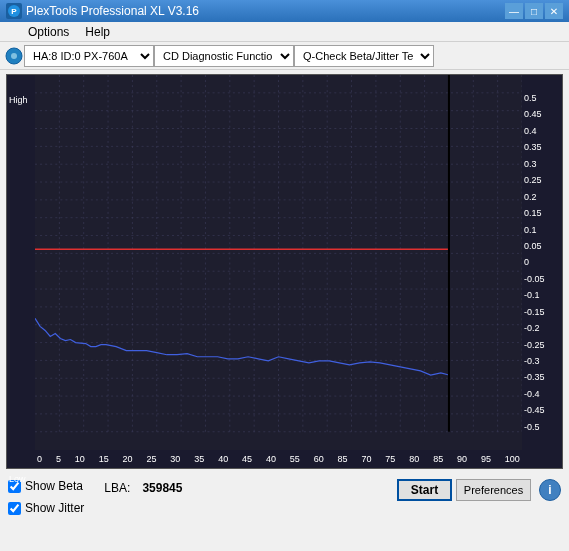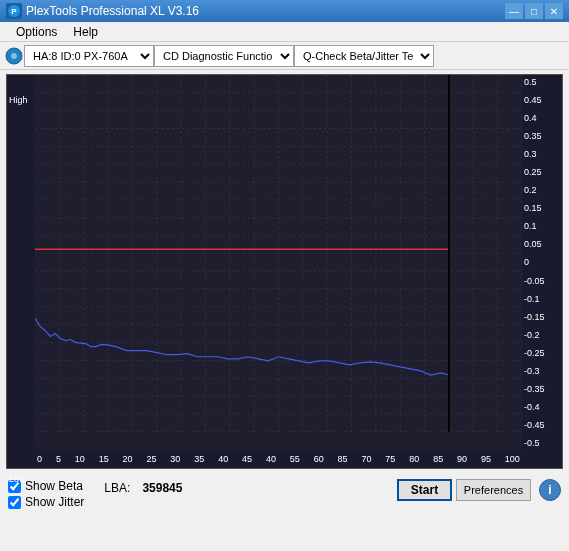--- a/index.html
+++ b/index.html
@@ -53,21 +53,21 @@
       display: flex;
       align-items: center;
       justify-content: center;
     }
 
     .menu-bar {
       background: #f0f0f0;
       height: 20px;
       display: flex;
       align-items: center;
-      padding: 0 8px;
+      padding: 0 20px;
       border-bottom: 1px solid #d0d0d0;
     }
     .menu-item {
       padding: 2px 8px;
       font-size: 12px;
       cursor: pointer;
       color: #000;
     }
 
     .toolbar {
@@ -145,21 +145,21 @@
 
     .chart-y-labels-right {
       position: absolute;
       right: 0;
       top: 0;
       width: 40px;
       height: calc(100% - 18px);
       display: flex;
       flex-direction: column;
       justify-content: space-between;
-      padding: 2px 2px;
+      padding: 18px 2px;
       color: #ffffff;
       font-size: 9px;
       text-align: left;
     }
 
     .chart-x-labels {
       position: absolute;
       bottom: 0;
       left: 28px;
       right: 40px;
@@ -176,21 +176,21 @@
       height: 80px;
       background: #f0f0f0;
       padding: 4px 8px;
       display: flex;
       flex-direction: row;
       align-items: flex-start;
     }
     .checkboxes-col {
       display: flex;
       flex-direction: column;
-      gap: 2px;
+      gap: 8px;
       margin-top: 4px;
     }
     .checkbox-row {
       display: flex;
       align-items: center;
       gap: 4px;
       font-size: 12px;
     }
     .checkbox-row input[type="checkbox"] {
       width: 13px;

